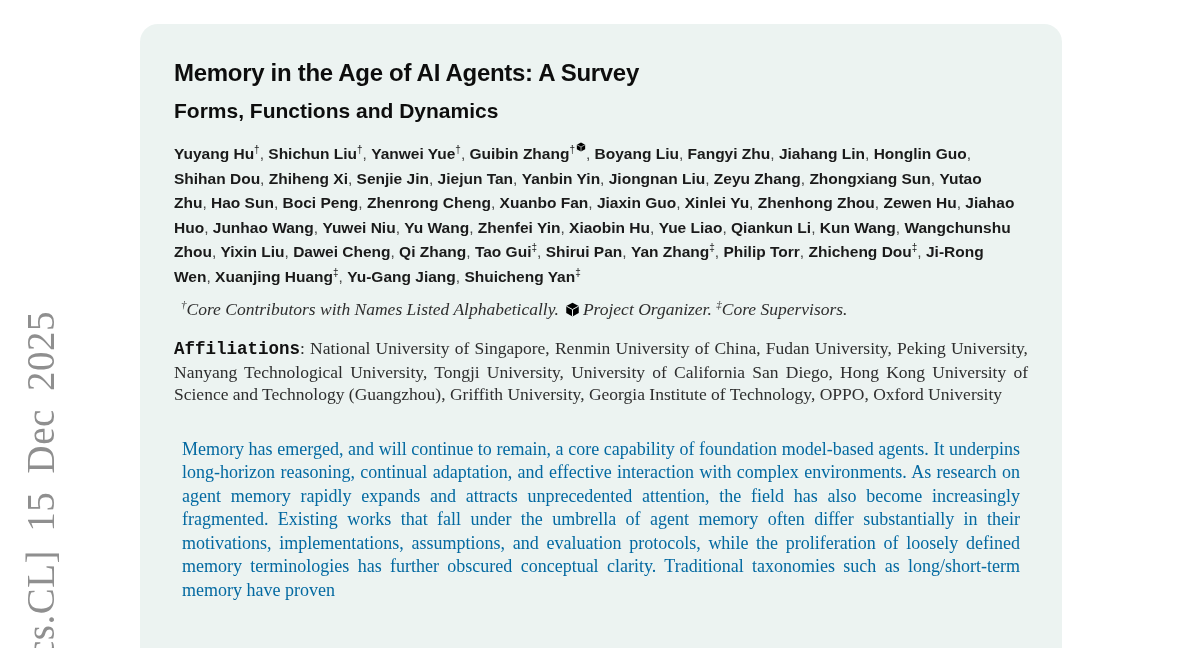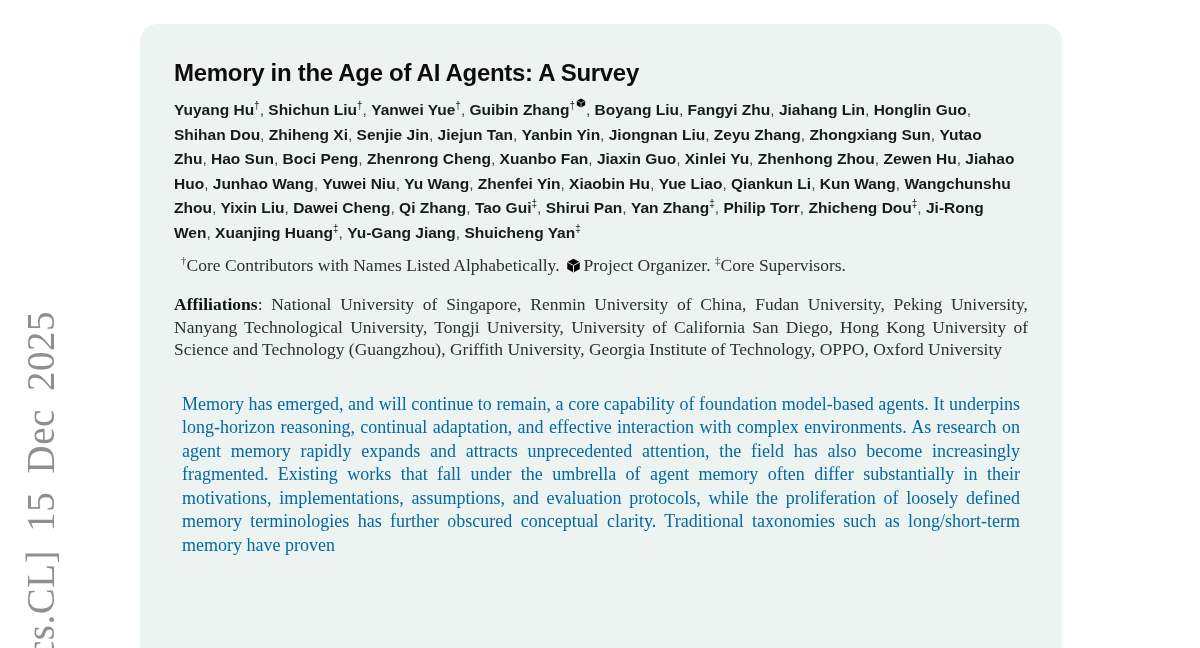--- a/index.html
+++ b/index.html
@@ -34,49 +34,50 @@
     margin:0 12px 8px 0;
     font-size:15.5px;line-height:24.5px;color:#1a1a1a;
     text-align:left;
   }
   .author{font-weight:700;}
   .sep{font-weight:400;color:#444;}
   .asup{font-weight:400;font-size:10px;vertical-align:super;line-height:0;}
   .footnote{
     margin:0 0 14px 0;padding-left:7px;
     font-family:"Liberation Serif",serif;
-    font-size:17.5px;line-height:24px;color:#2e2e2e;
+    font-size:17.5px;line-height:24px;color:#2e2e2e;font-style:italic;
   }
   .footnote sup{font-size:11px;line-height:0;}
   .cube{display:inline-block;vertical-align:-2px;margin:0 3px 0 6px;}
   .asup .cube{vertical-align:1px;margin:0 0 0 1px;}
   .affiliations{
     margin:0 0 32px 0;
     font-family:"Liberation Serif",serif;
     font-size:17.5px;line-height:22.5px;color:#2e2e2e;
     text-align:justify;
   }
   .aff-label{
-    font-family:Liberation Serif, serif;
+    font-family:Liberation Mono, monospace;
     font-weight:700;color:#111;
   }
   .abstract{
     margin:8px;
     font-family:"Liberation Serif",serif;
     font-size:18px;line-height:23.5px;color:#0369a1;
     text-align:justify;
   }
 </style>
 </head>
 <body>
 
 <div class="arxiv-stamp">cs.CL] 15 Dec 2025</div>
 
 <div class="card">
   <h1 class="title">Memory in the Age of AI Agents: A Survey</h1>
+  <h2 class="subtitle">Forms, Functions and Dynamics</h2>
 
   <p class="authors"><span class="author">Yuyang Hu<sup class="asup">†</sup></span><span class="sep">, </span><span class="author">Shichun Liu<sup class="asup">†</sup></span><span class="sep">, </span><span class="author">Yanwei Yue<sup class="asup">†</sup></span><span class="sep">, </span><span class="author">Guibin Zhang<sup class="asup">†<span class="cube" style="margin: 0px 0px 0px 1px;"><svg width="10" height="10" viewBox="0 0 24 24" aria-hidden="true">
     <polygon points="12,1 22,6.5 22,17.5 12,23 2,17.5 2,6.5" fill="#000"></polygon>
     <path d="M2,6.5 L12,12 L22,6.5 M12,12 L12,23" stroke="#ecf3f1" stroke-width="1.6" fill="none"></path>
   </svg></span></sup></span><span class="sep">, </span><span class="author">Boyang Liu</span><span class="sep">, </span><span class="author">Fangyi Zhu</span><span class="sep">, </span><span class="author">Jiahang Lin</span><span class="sep">, </span><span class="author">Honglin Guo</span><span class="sep">, </span><span class="author">Shihan Dou</span><span class="sep">, </span><span class="author">Zhiheng Xi</span><span class="sep">, </span><span class="author">Senjie Jin</span><span class="sep">, </span><span class="author">Jiejun Tan</span><span class="sep">, </span><span class="author">Yanbin Yin</span><span class="sep">, </span><span class="author">Jiongnan Liu</span><span class="sep">, </span><span class="author">Zeyu Zhang</span><span class="sep">, </span><span class="author">Zhongxiang Sun</span><span class="sep">, </span><span class="author">Yutao Zhu</span><span class="sep">, </span><span class="author">Hao Sun</span><span class="sep">, </span><span class="author">Boci Peng</span><span class="sep">, </span><span class="author">Zhenrong Cheng</span><span class="sep">, </span><span class="author">Xuanbo Fan</span><span class="sep">, </span><span class="author">Jiaxin Guo</span><span class="sep">, </span><span class="author">Xinlei Yu</span><span class="sep">, </span><span class="author">Zhenhong Zhou</span><span class="sep">, </span><span class="author">Zewen Hu</span><span class="sep">, </span><span class="author">Jiahao Huo</span><span class="sep">, </span><span class="author">Junhao Wang</span><span class="sep">, </span><span class="author">Yuwei Niu</span><span class="sep">, </span><span class="author">Yu Wang</span><span class="sep">, </span><span class="author">Zhenfei Yin</span><span class="sep">, </span><span class="author">Xiaobin Hu</span><span class="sep">, </span><span class="author">Yue Liao</span><span class="sep">, </span><span class="author">Qiankun Li</span><span class="sep">, </span><span class="author">Kun Wang</span><span class="sep">, </span><span class="author">Wangchunshu Zhou</span><span class="sep">, </span><span class="author">Yixin Liu</span><span class="sep">, </span><span class="author">Dawei Cheng</span><span class="sep">, </span><span class="author">Qi Zhang</span><span class="sep">, </span><span class="author">Tao Gui<sup class="asup">‡</sup></span><span class="sep">, </span><span class="author">Shirui Pan</span><span class="sep">, </span><span class="author">Yan Zhang<sup class="asup">‡</sup></span><span class="sep">, </span><span class="author">Philip Torr</span><span class="sep">, </span><span class="author">Zhicheng Dou<sup class="asup">‡</sup></span><span class="sep">, </span><span class="author">Ji-Rong Wen</span><span class="sep">, </span><span class="author">Xuanjing Huang<sup class="asup">‡</sup></span><span class="sep">, </span><span class="author">Yu-Gang Jiang</span><span class="sep">, </span><span class="author">Shuicheng Yan<sup class="asup">‡</sup></span></p>
 
   <p class="footnote"><sup>†</sup><span>Core Contributors with Names Listed Alphabetically.</span><span class="cube"><svg width="15" height="15" viewBox="0 0 24 24" aria-hidden="true">
     <polygon points="12,1 22,6.5 22,17.5 12,23 2,17.5 2,6.5" fill="#000"></polygon>
     <path d="M2,6.5 L12,12 L22,6.5 M12,12 L12,23" stroke="#ecf3f1" stroke-width="1.6" fill="none"></path>
   </svg></span><span>Project Organizer.</span> <sup>‡</sup><span>Core Supervisors.</span></p>

